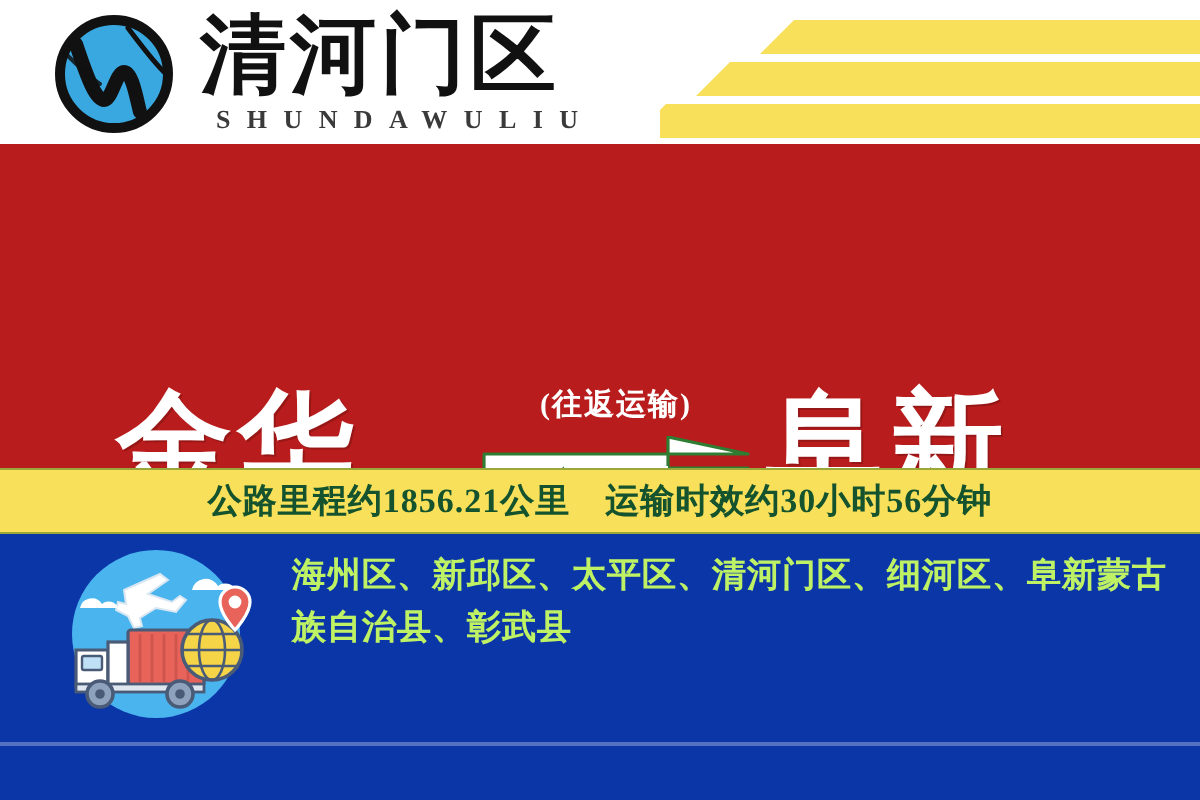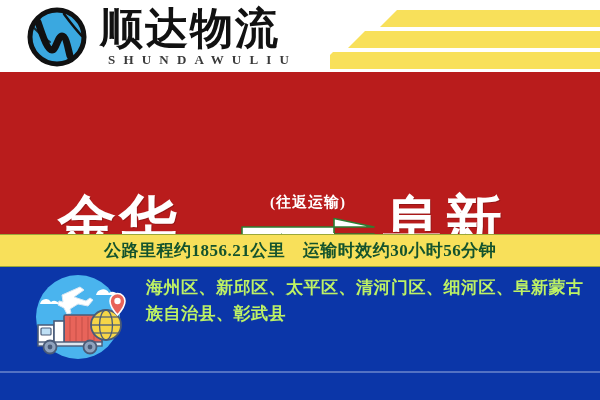--- a/index.html
+++ b/index.html
@@ -173,21 +173,21 @@
 
     <div class="logo-mark">
       <svg width="62" height="62" viewBox="0 0 62 62" xmlns="http://www.w3.org/2000/svg">
         <circle cx="31" cy="31" r="27" fill="#3aa8e0" stroke="#111111" stroke-width="5"></circle>
         <path d="M12 16 C18 34, 22 44, 26 44 C30 44, 32 30, 36 30 C40 30, 42 42, 44 50" fill="none" stroke="#111111" stroke-width="7" stroke-linecap="round" stroke-linejoin="round"></path>
         <path d="M38 8 C44 16, 50 24, 56 30" fill="none" stroke="#111111" stroke-width="2.5" stroke-linecap="round"></path>
         <path d="M6 20 C12 26, 18 32, 24 36" fill="none" stroke="#111111" stroke-width="2" stroke-linecap="round" opacity="0.85"></path>
       </svg>
     </div>
 
-    <div class="logo-cn">顺达物流</div>
+    <div class="logo-cn">清河门区</div>
     <div class="logo-en">SHUNDAWULIU</div>
 
     <div class="stripes">
       <div class="stripe s1"></div>
       <div class="stripe s2"></div>
       <div class="stripe s3"></div>
     </div>
 
   </div>
 

